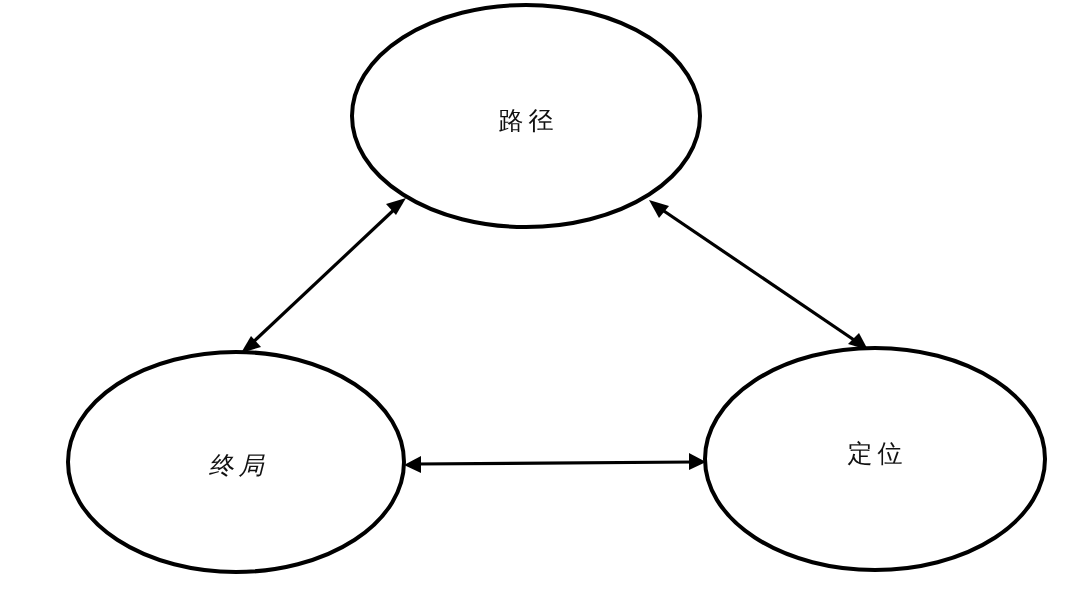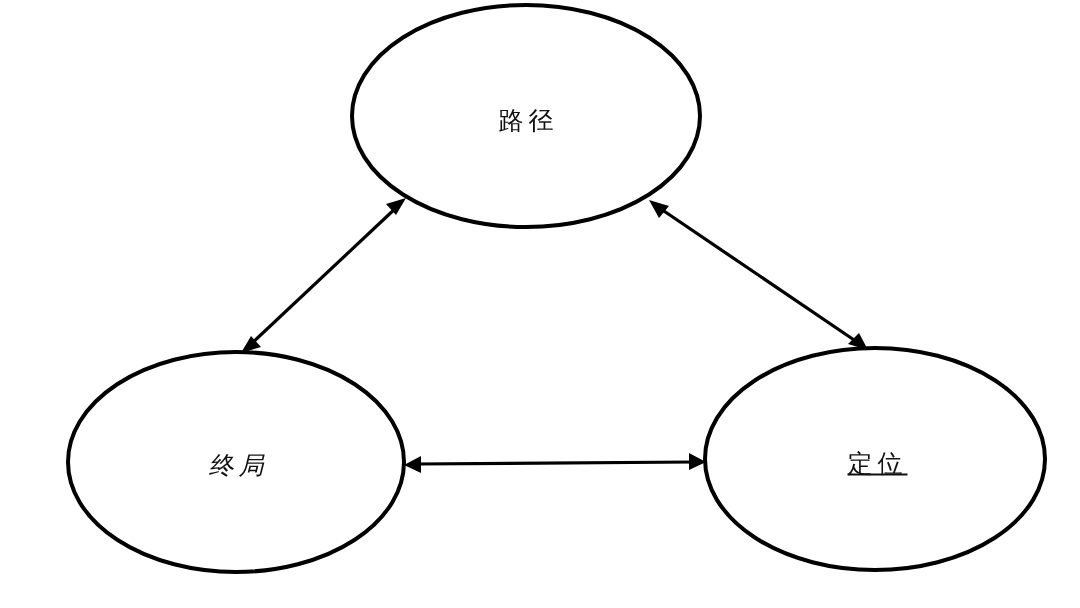--- a/index.html
+++ b/index.html
@@ -91,15 +91,15 @@
 
     <ellipse class="node-ellipse" cx="236" cy="462" rx="168" ry="110"></ellipse>
 
     <ellipse class="node-ellipse" cx="875" cy="459" rx="170" ry="111"></ellipse>
   </svg>
 
   <div class="node-label" style="left:526px; top:120px;text-align:center;">路径</div>
 
   <div class="node-label" style="left:236px; top:465px;font-style:italic;">终局</div>
 
-  <div class="node-label" style="left:875px; top:463px;text-decoration:underline;">定位</div>
+  <div class="node-label" style="left:875px; top:453px;">定位</div>
 
 </div>
 
 </body></html>

